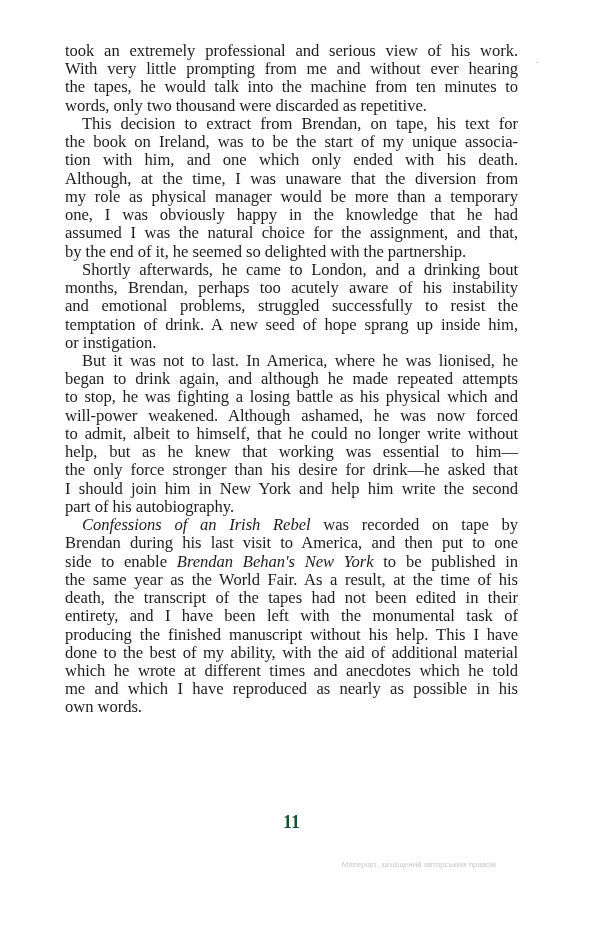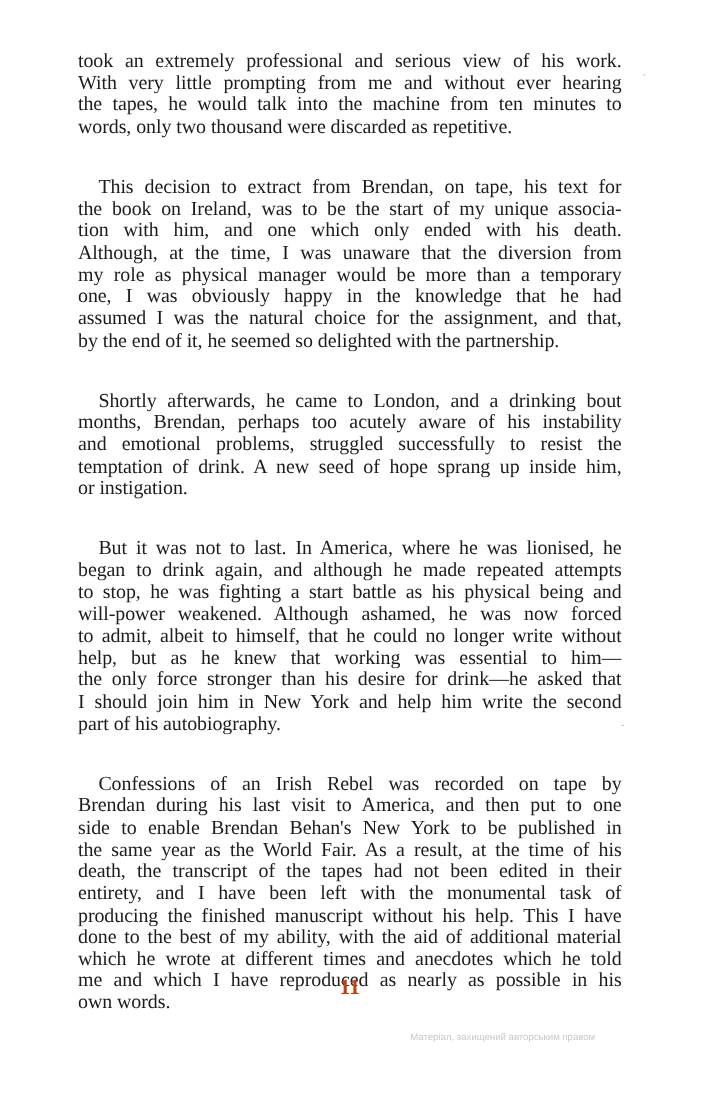--- a/index.html
+++ b/index.html
@@ -37,34 +37,34 @@
       text-align: justify;
       text-align-last: justify;
       white-space: nowrap;
       height: 18.24px;
     }
     .line.last {
       text-align-last: left;
     }
     .line.indented {
       padding-left: 17px;
-      margin-top: 32px;
     }
     .line span.ital {
+      font-style: italic;
     }
     .page-number {
       position: absolute;
       left: 0;
       width: 583px;
       top: 812px;
       text-align: center;
       font-family: "Liberation Serif", "DejaVu Serif", serif;
       font-size: 18px;
       font-weight: bold;
-      color: #c2410c;
+      color: #14532d;
     }
     .watermark {
       position: absolute;
       right: 8px;
       top: 860px;
       font-family: "Liberation Sans", "DejaVu Sans", sans-serif;
       font-size: 8px;
       color: #c8c8c8;
     }
     .speck {
@@ -91,21 +91,21 @@
     <span class="line" style="white-space: normal; overflow: hidden;">one, I was obviously happy in the knowledge that he had</span>
     <span class="line" style="white-space: normal; overflow: hidden;">assumed I was the natural choice for the assignment, and that,</span>
     <span class="line last" style="white-space: normal; overflow: hidden;">by the end of it, he seemed so delighted with the partnership.</span>
     <span class="line indented" style="white-space: normal; overflow: hidden;">Shortly afterwards, he came to London, and a drinking bout</span>
     <span class="line" style="white-space: normal; overflow: hidden;">months, Brendan, perhaps too acutely aware of his instability</span>
     <span class="line" style="white-space: normal; overflow: hidden;">and emotional problems, struggled successfully to resist the</span>
     <span class="line" style="white-space: normal; overflow: hidden;">temptation of drink. A new seed of hope sprang up inside him,</span>
     <span class="line last" style="white-space: normal; overflow: hidden;">or instigation.</span>
     <span class="line indented" style="white-space: normal; overflow: hidden;">But it was not to last. In America, where he was lionised, he</span>
     <span class="line" style="white-space: normal; overflow: hidden;">began to drink again, and although he made repeated attempts</span>
-    <span class="line" style="white-space: normal; overflow: hidden;">to stop, he was fighting a start battle as his physical being and</span>
+    <span class="line" style="white-space: normal; overflow: hidden;">to stop, he was fighting a losing battle as his physical which and</span>
     <span class="line" style="white-space: normal; overflow: hidden;">will-power weakened. Although ashamed, he was now forced</span>
     <span class="line" style="white-space: normal; overflow: hidden;">to admit, albeit to himself, that he could no longer write without</span>
     <span class="line" style="white-space: normal; overflow: hidden;">help, but as he knew that working was essential to him—</span>
     <span class="line" style="white-space: normal; overflow: hidden;">the only force stronger than his desire for drink—he asked that</span>
     <span class="line" style="white-space: normal; overflow: hidden;">I should join him in New York and help him write the second</span>
     <span class="line last" style="white-space: normal; overflow: hidden;">part of his autobiography.</span>
     <span class="line indented mixed" style="white-space: normal; overflow: hidden;"><span class="ital">Confessions of an Irish Rebel</span><span> was recorded on tape by</span></span>
     <span class="line" style="white-space: normal; overflow: hidden;">Brendan during his last visit to America, and then put to one</span>
     <span class="line mixed" style="white-space: normal; overflow: hidden;"><span>side to enable </span><span class="ital">Brendan Behan's New York</span><span> to be published in</span></span>
     <span class="line" style="white-space: normal; overflow: hidden;">the same year as the World Fair. As a result, at the time of his</span>

